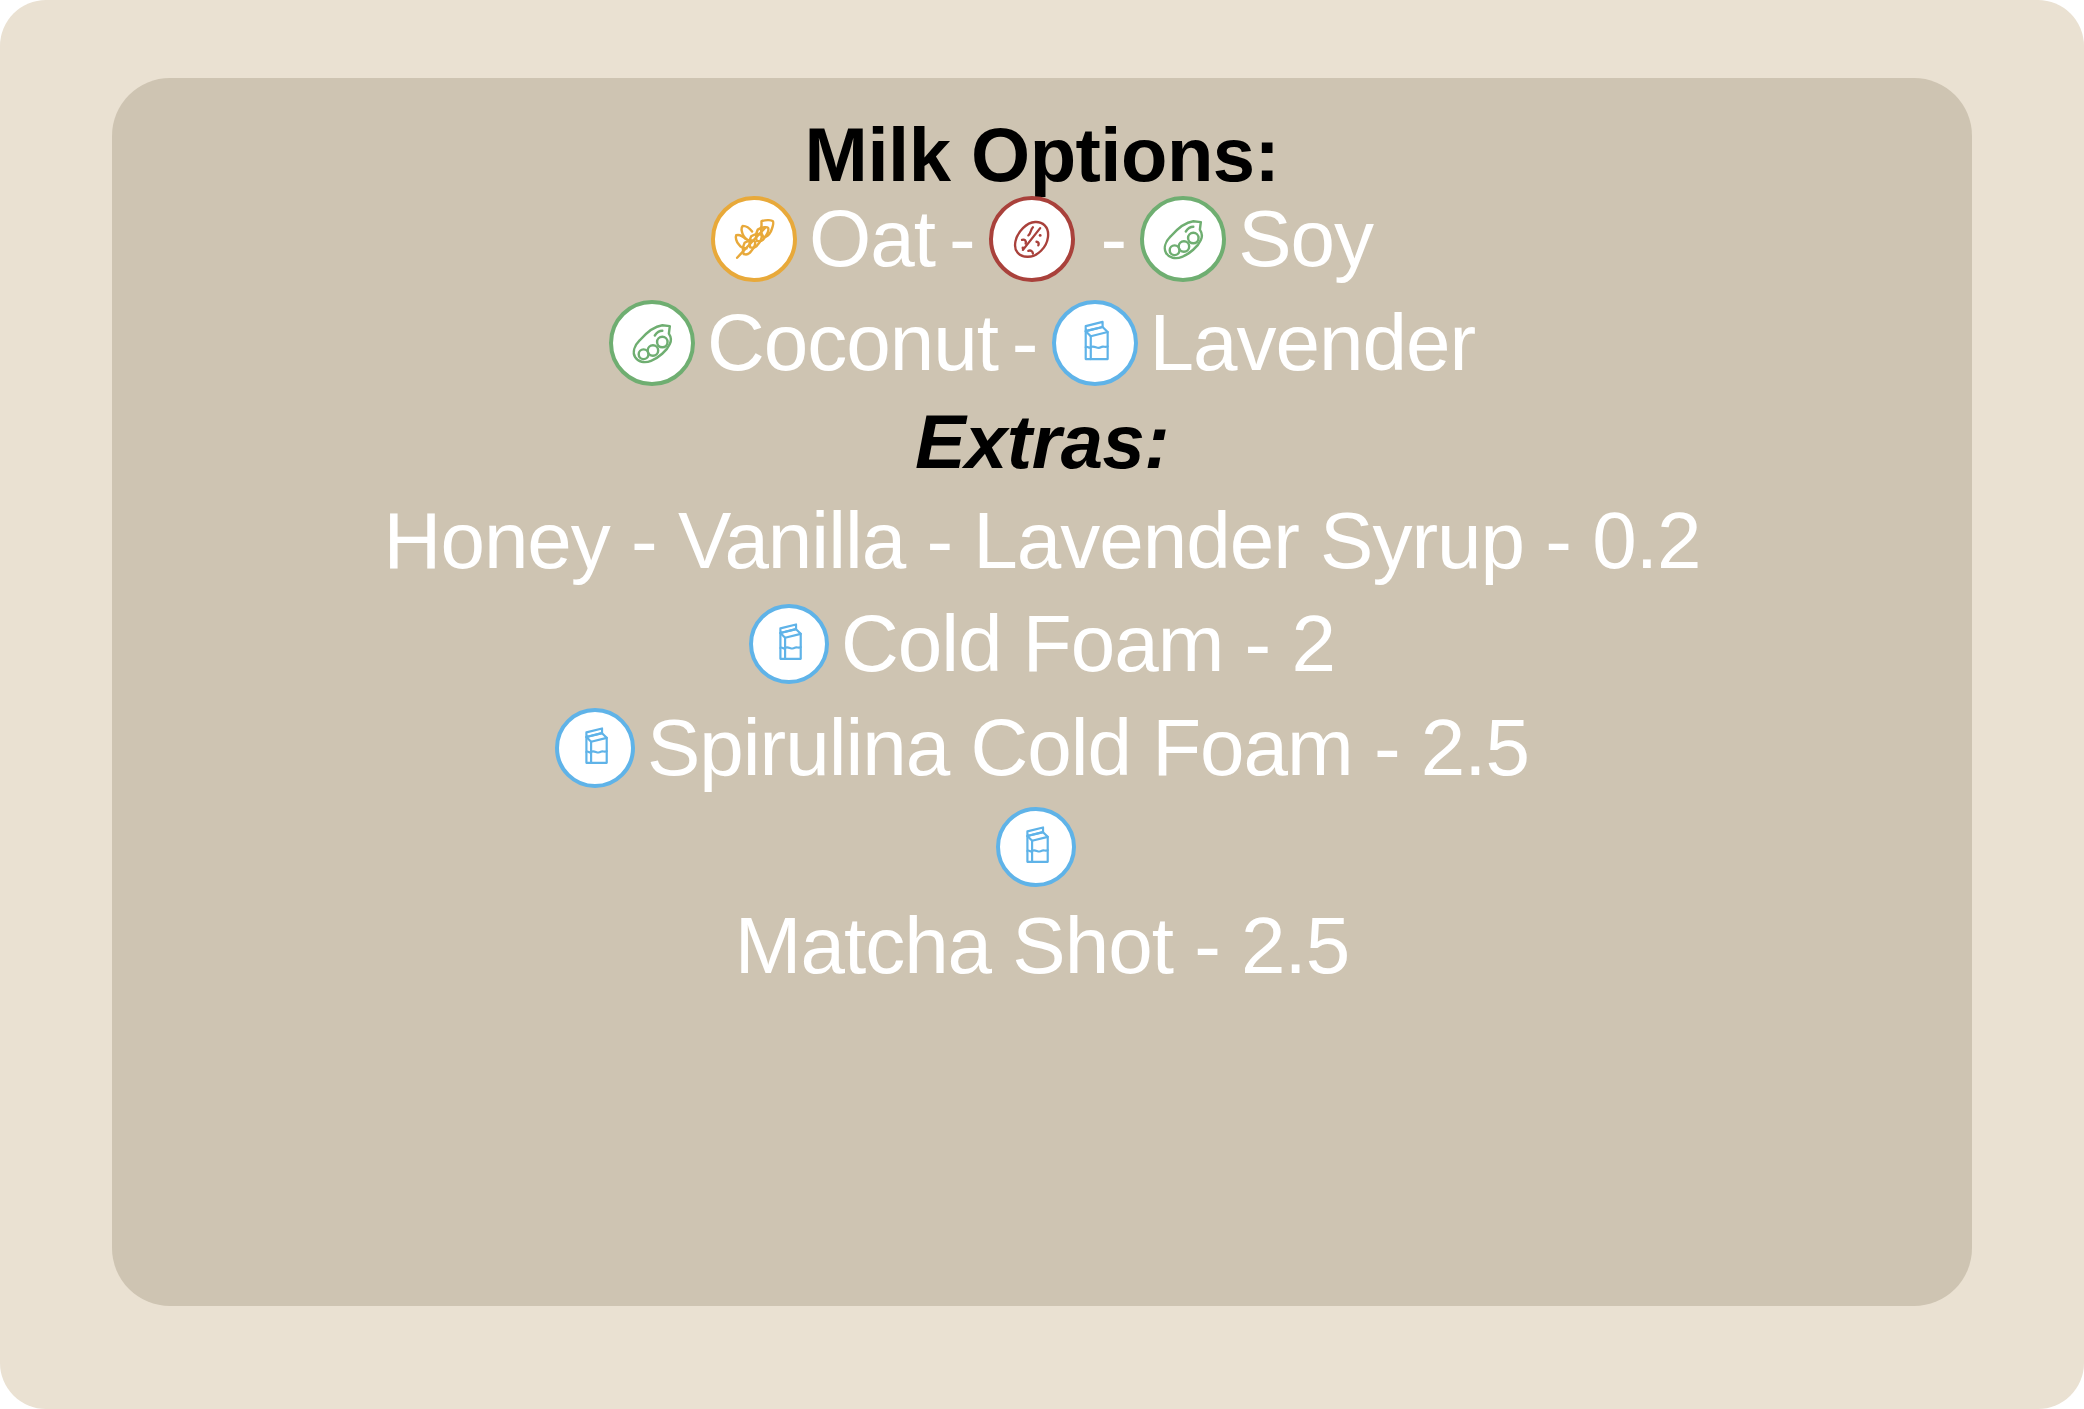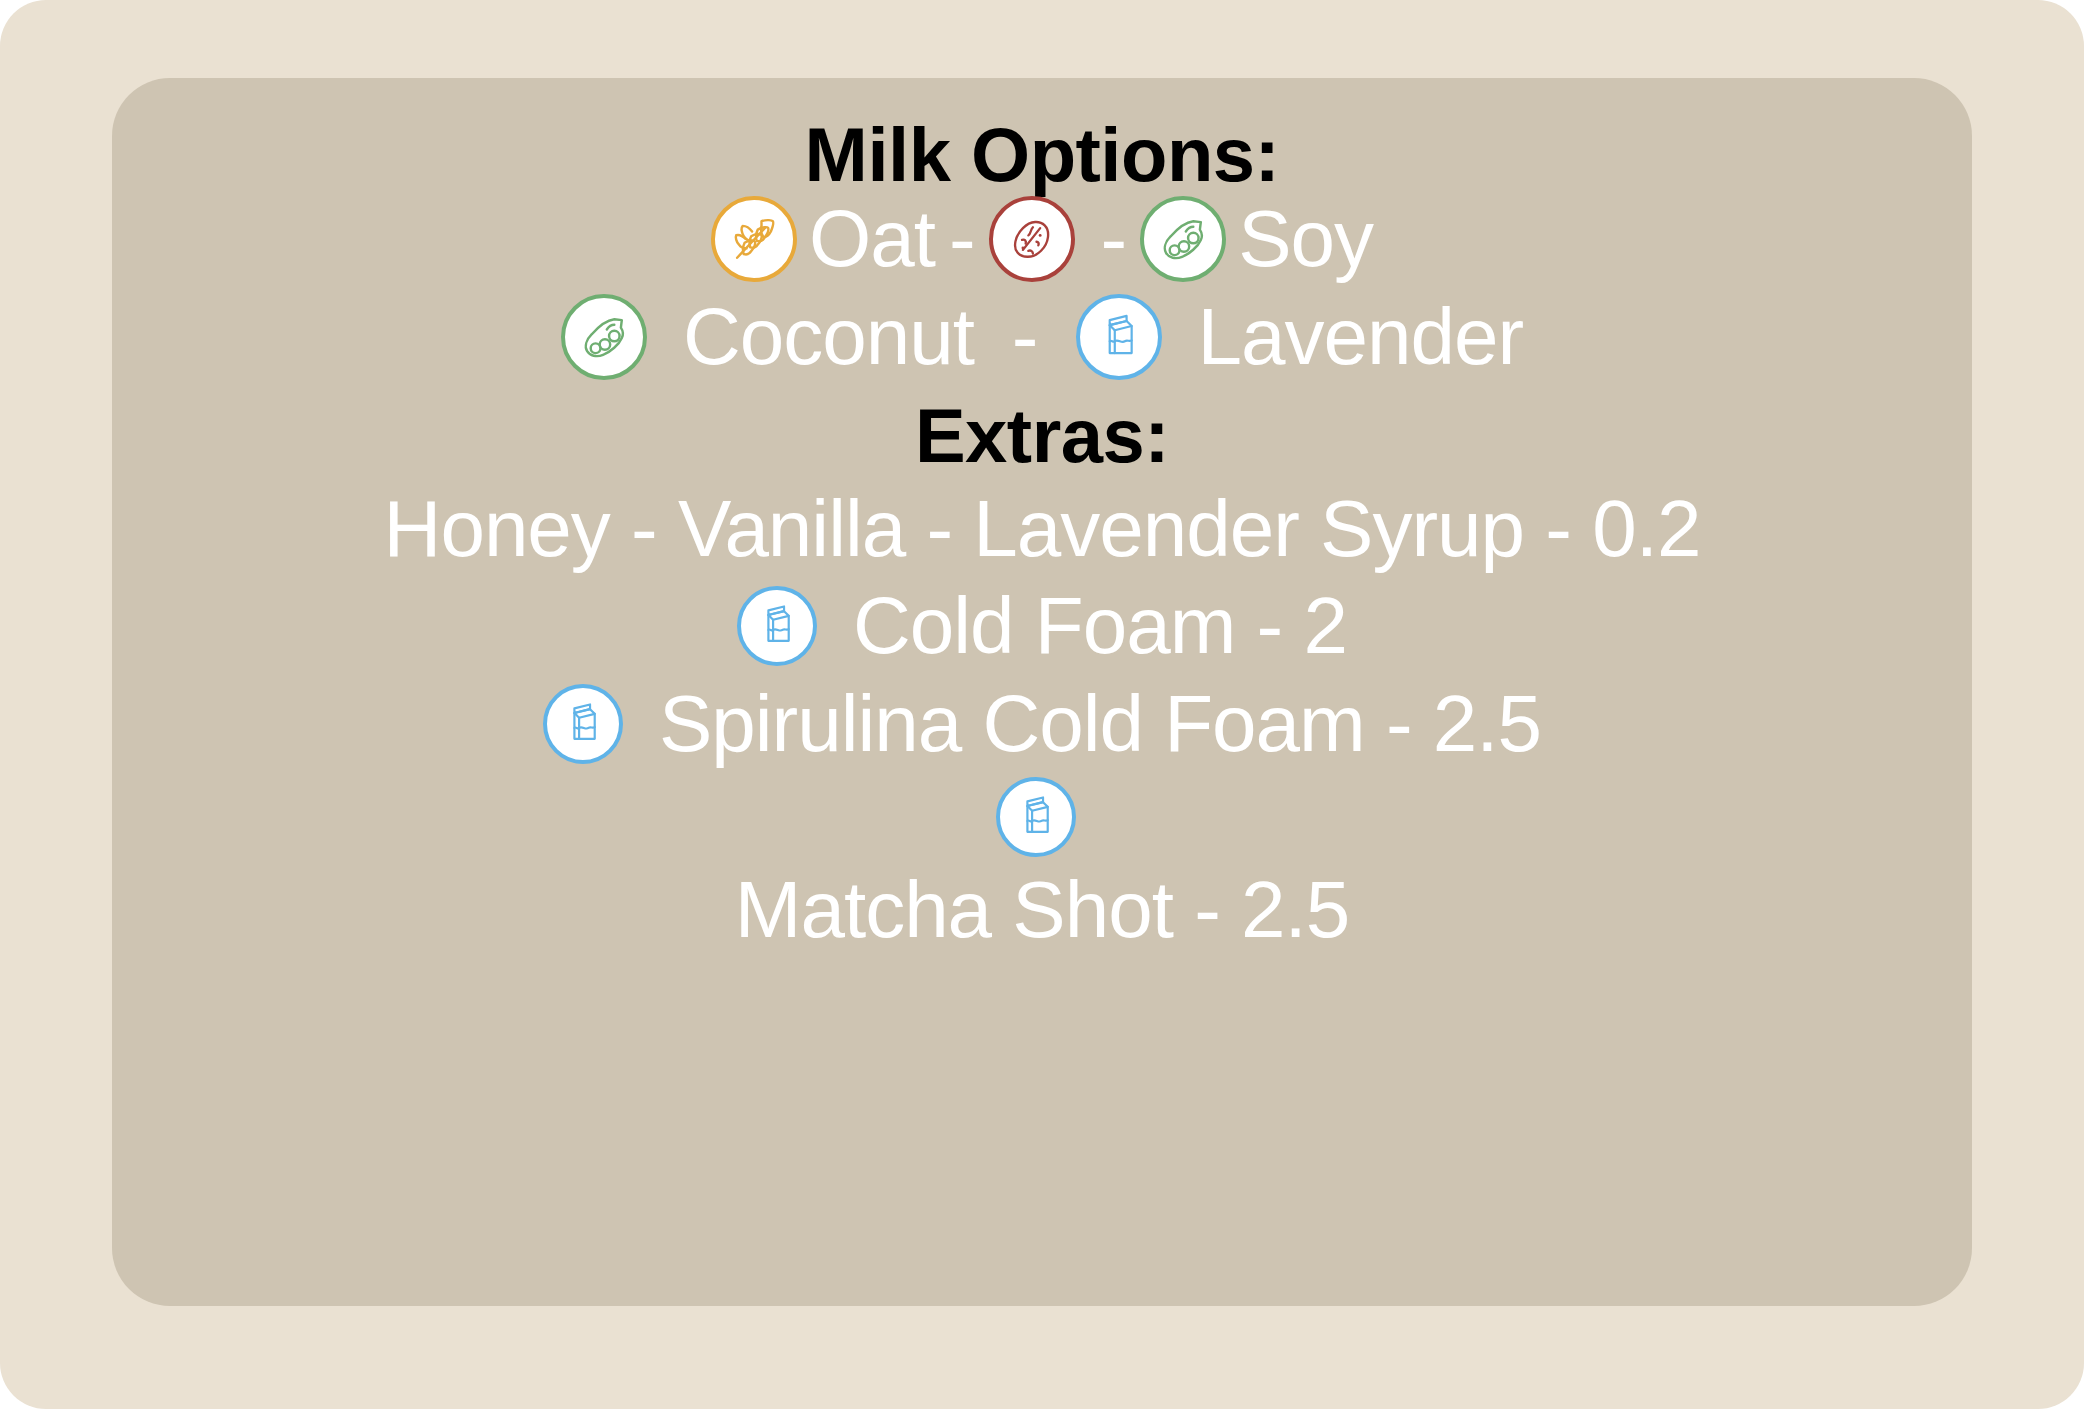--- a/index.html
+++ b/index.html
@@ -56,37 +56,37 @@
     font-family: "Liberation Sans", sans-serif;
     font-weight: bold;
     font-size: 76px;
     line-height: 1.03;
     color: #000000;
     letter-spacing: -0.5px;
     text-align: center;
     white-space: nowrap;
   }
   .heading-milk { margin-top: 6px; }
-  .heading-extras { margin-top: 16px; }
+  .heading-extras { margin-top: 16px; font-style: italic; }
 
   
   .opt-line {
     display: flex;
     flex-direction: row;
     align-items: center;
     flex-wrap: nowrap;
     white-space: nowrap;
     color: #FFFFFF;
     font-family: "Liberation Sans", sans-serif;
     font-weight: normal;
     font-size: 80px;
     line-height: 1.12;
     letter-spacing: -1px;
   }
-  .opt-line.row-tight { margin-top: 8px; gap: 24px; }
+  .opt-line.row-tight { margin-top: 14px; }
 
   .txt { display: inline-block; }
   .sep { display: inline-block; padding: 0 14px; }
 
   
   .badge {
     display: inline-flex;
     align-items: center;
     justify-content: center;
     background: #FFFFFF;

